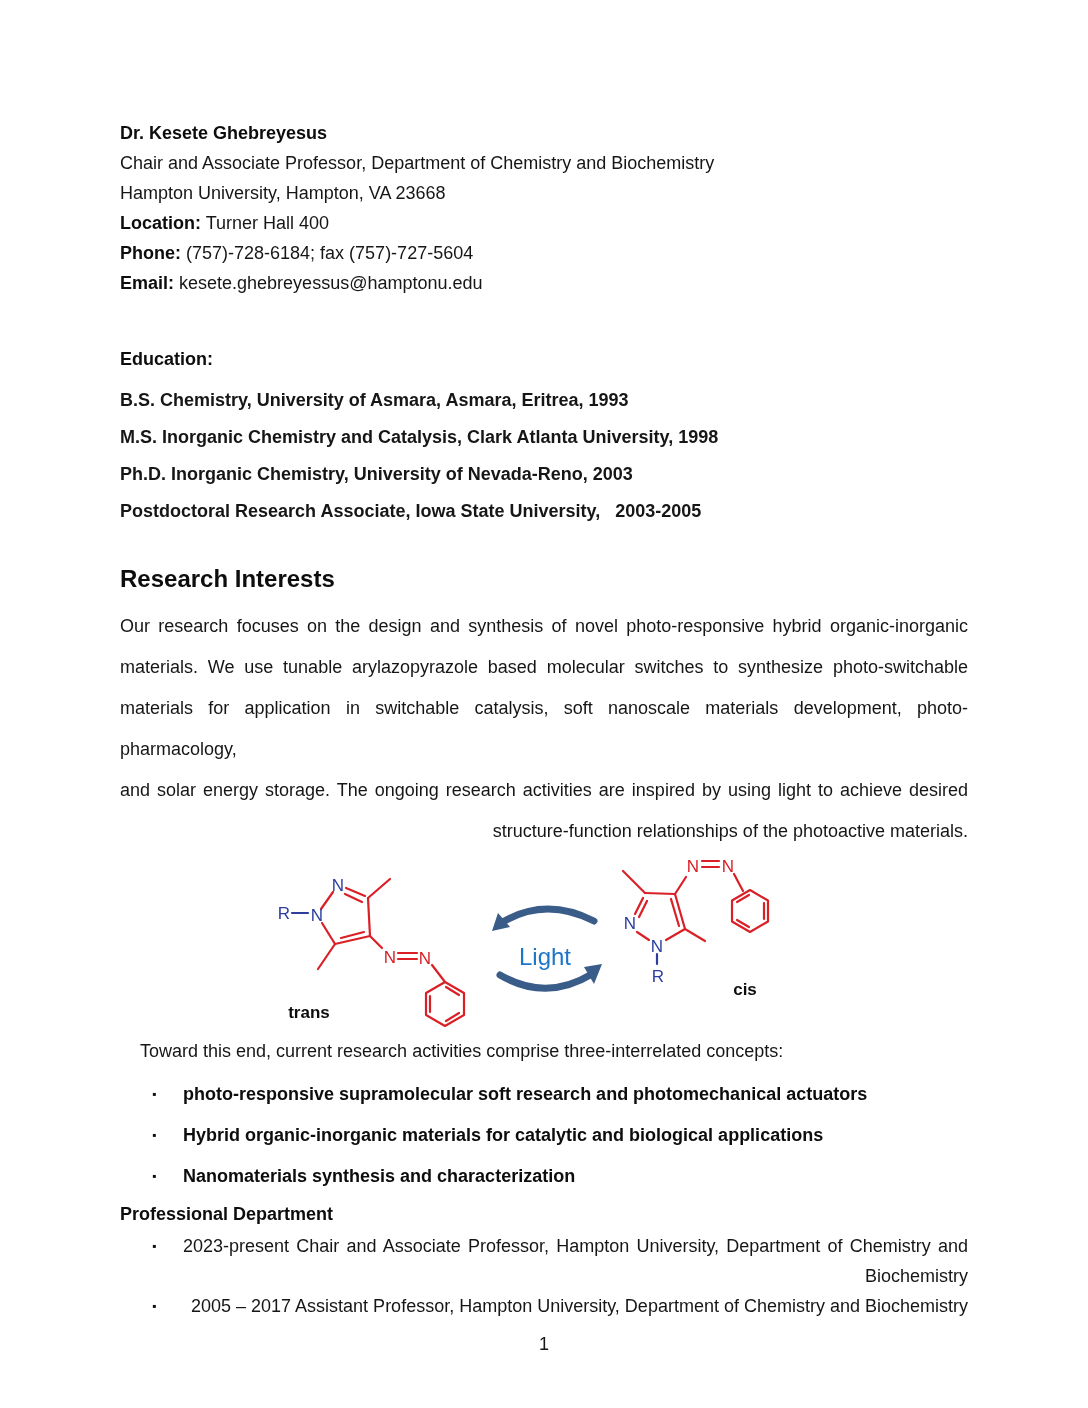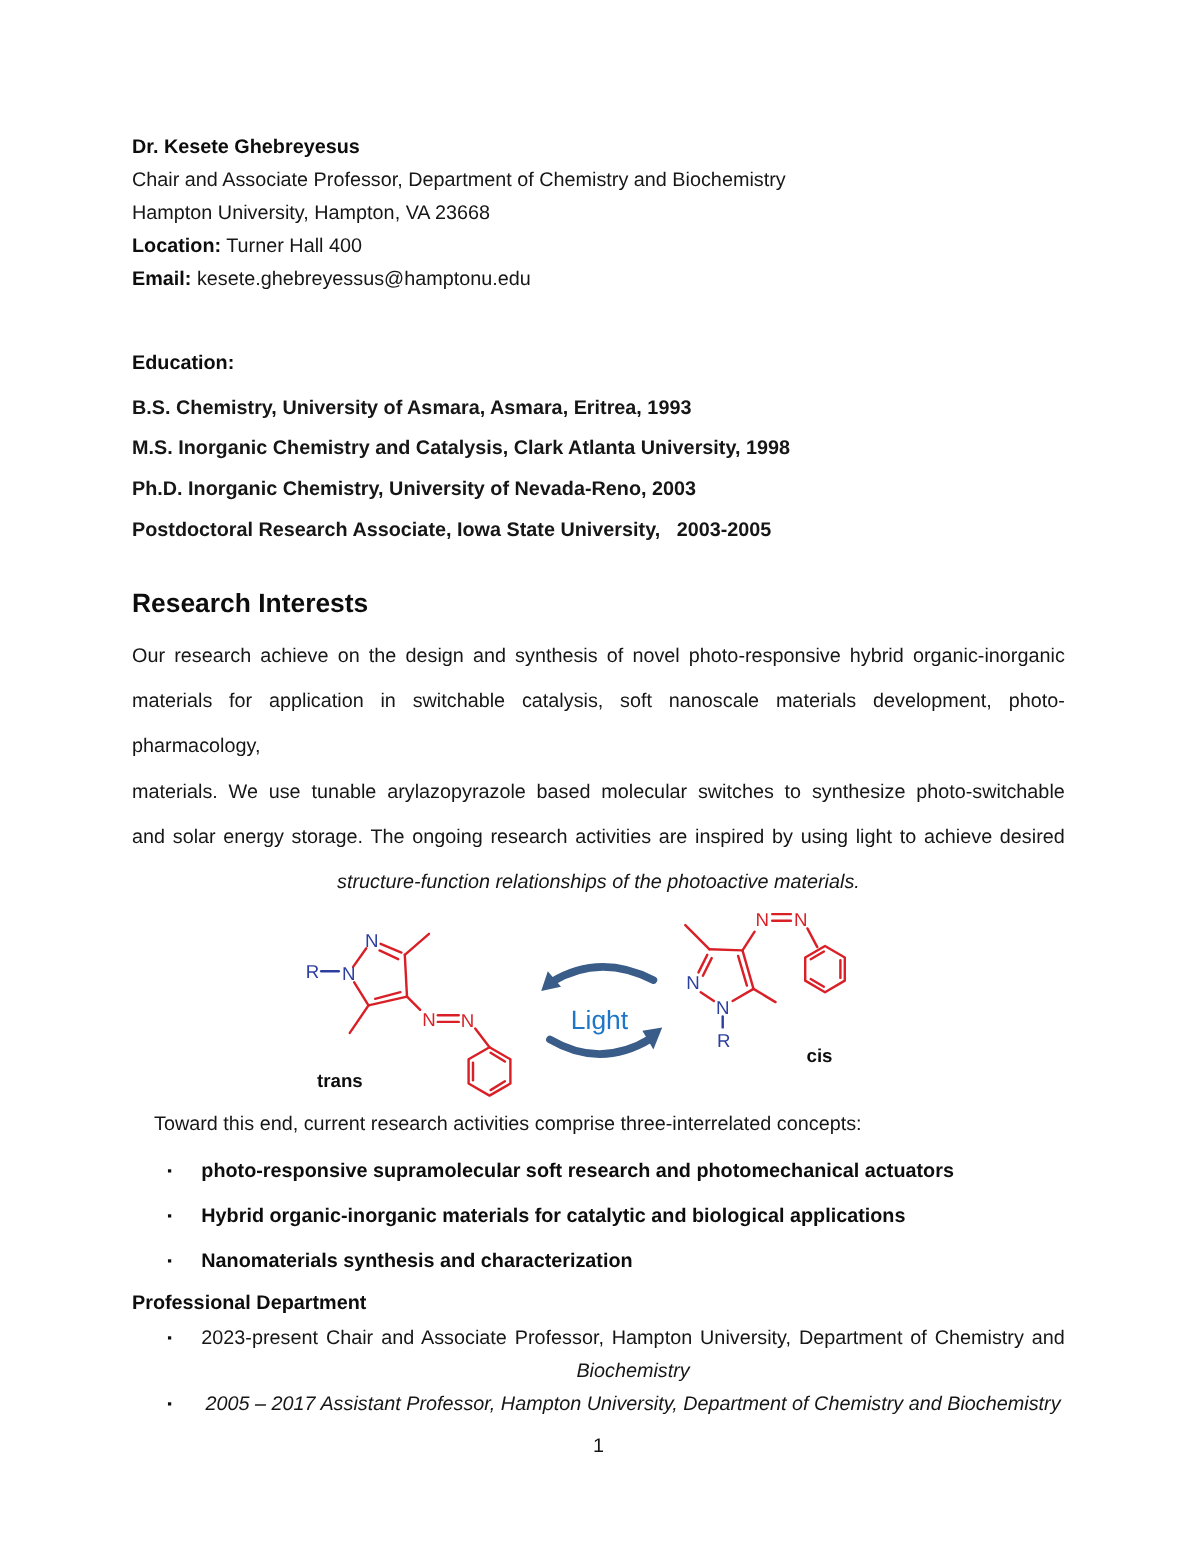--- a/index.html
+++ b/index.html
@@ -15,21 +15,21 @@
   .contact-block .line { line-height:30px; }
 
   .edu-heading    { margin-top:46px; line-height:30px; font-size:18px; }
   .edu-list       { margin-top:8px; }
   .edu-list p     { line-height:37px;font-weight:bold; }
 
   .research-heading { margin-top:34px; line-height:30px; font-size:24px; }
   .para           { margin-top:12px; }
   .para div       { line-height:41px; }
   .jline          { text-align:justify; text-align-last:justify; }
-  .lline          { text-align:center;font-style:italic; }
+  .lline          { text-align:right; }
 
   .figure         { position:relative; height:183px; margin-top:1px; }
   .figure svg     { position:absolute; overflow:visible; }
   .svg-trans      { left:145px; top:18px; }
   .svg-arrows     { left:368px; top:42px; }
   .svg-cis        { left:493px; top:0px; }
 
   .bond  { stroke:var(--bond-red,#d92027); stroke-width:2.2; fill:none; stroke-linecap:round; stroke-linejoin:round; }
   .bondb { stroke:var(--atom-blue,#2c3e9e); stroke-width:2.2; fill:none; stroke-linecap:round; }
   .atom-blue { fill:var(--atom-blue,#2c3e9e); font-size:17px; }
@@ -53,36 +53,37 @@
 </head>
 <body>
 
 <div class="page">
 
   <div class="contact-block">
     <p class="line bold">Dr. Kesete Ghebreyesus</p>
     <p class="line">Chair and Associate Professor, Department of Chemistry and Biochemistry</p>
     <p class="line">Hampton University, Hampton, VA 23668</p>
     <p class="line"><b>Location:</b><span> Turner Hall 400</span></p>
+    <p class="line"><b>Phone:</b><span> (757)-728-6184; fax (757)-727-5604</span></p>
     <p class="line"><b>Email:</b><span> kesete.ghebreyessus@hamptonu.edu</span></p>
   </div>
 
   <h2 class="edu-heading">Education:</h2>
   <div class="edu-list">
     <p>B.S. Chemistry, University of Asmara, Asmara, Eritrea, 1993</p>
     <p>M.S. Inorganic Chemistry and Catalysis, Clark Atlanta University, 1998</p>
     <p>Ph.D. Inorganic Chemistry, University of Nevada-Reno, 2003</p>
     <p>Postdoctoral Research Associate, Iowa State University, &nbsp;&nbsp;2003-2005</p>
   </div>
 
   <h2 class="research-heading">Research Interests</h2>
   <div class="para">
-    <div class="jline">Our research achieve on the design and synthesis of novel photo-responsive hybrid organic-inorganic</div>
+    <div class="jline">Our research focuses on the design and synthesis of novel photo-responsive hybrid organic-inorganic</div>
+    <div class="jline">materials. We use tunable arylazopyrazole based molecular switches to synthesize photo-switchable</div>
     <div class="jline">materials for application in switchable catalysis, soft nanoscale materials development, photo-pharmacology,</div>
-    <div class="jline">materials. We use tunable arylazopyrazole based molecular switches to synthesize photo-switchable</div>
     <div class="jline">and solar energy storage. The ongoing research activities are inspired by using light to achieve desired</div>
     <div class="lline">structure-function relationships of the photoactive materials.</div>
   </div>
 
   <div class="figure">
 
     <svg class="svg-trans" width="220" height="158" viewBox="0 0 220 158">
 
       <line class="bondb" x1="27" y1="42" x2="43" y2="42"></line>
 

